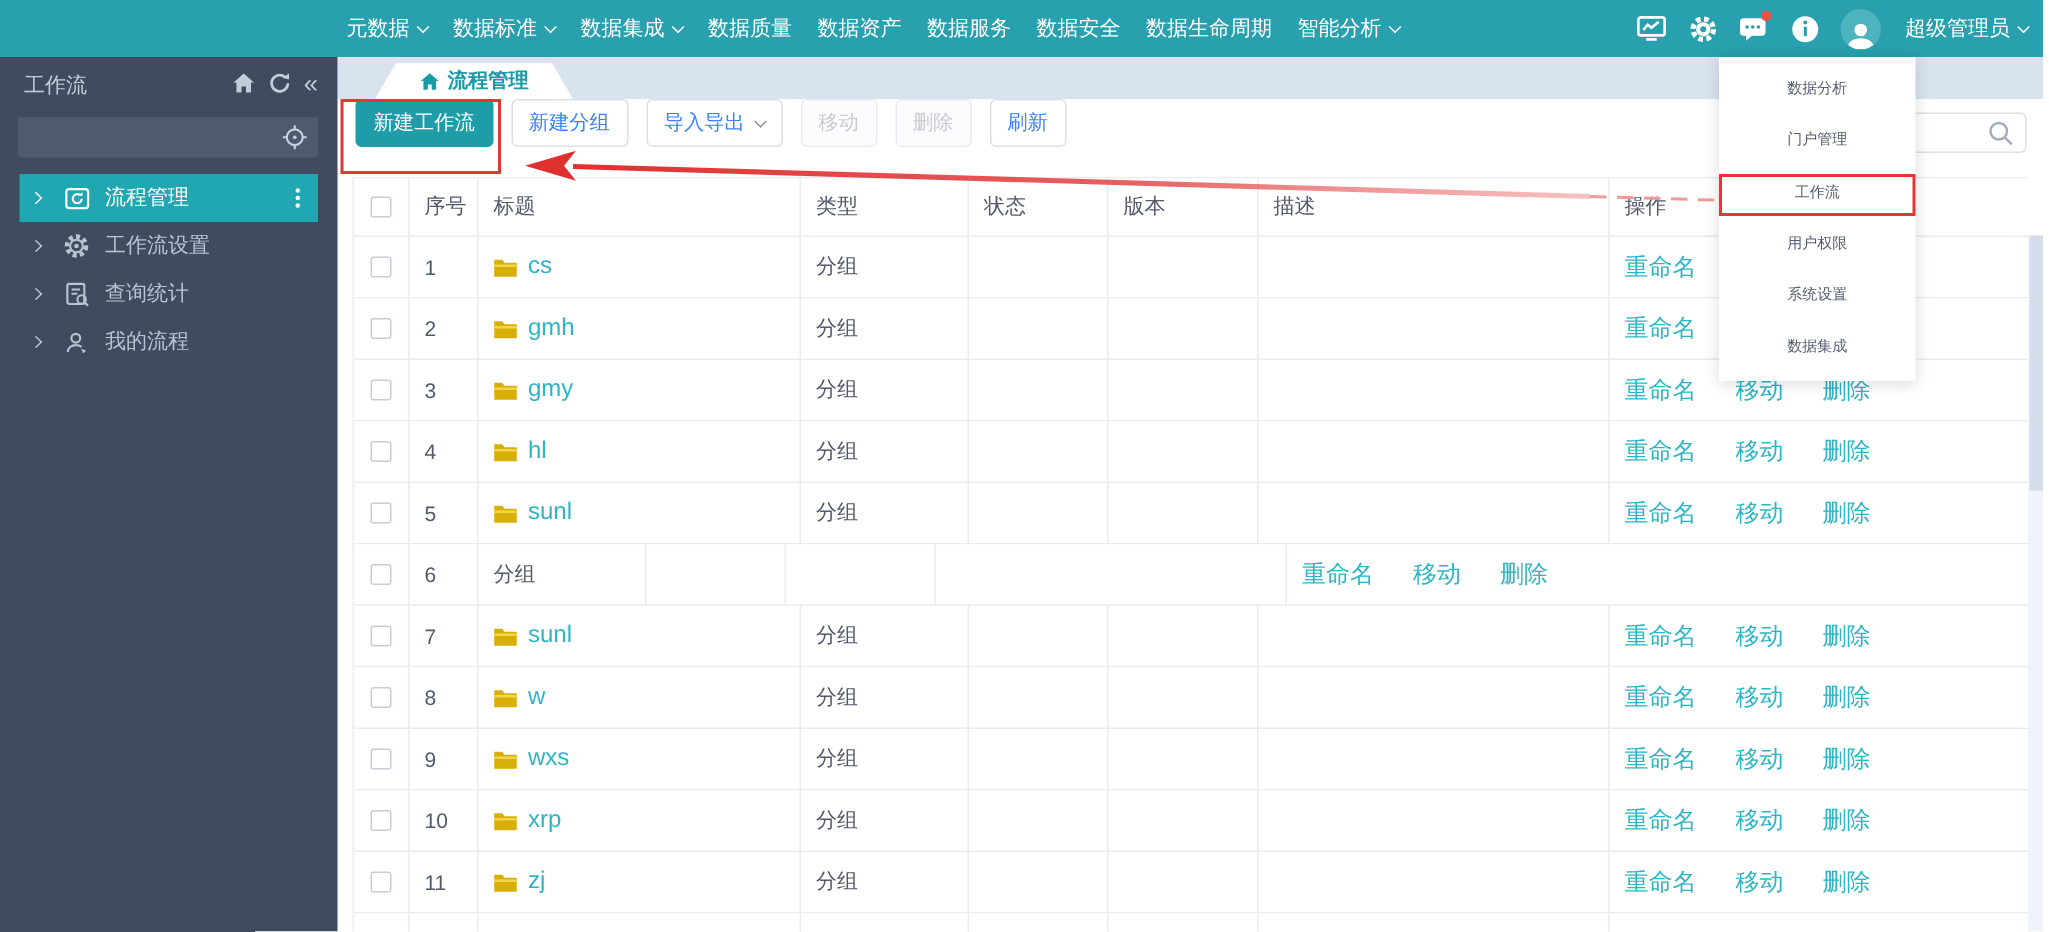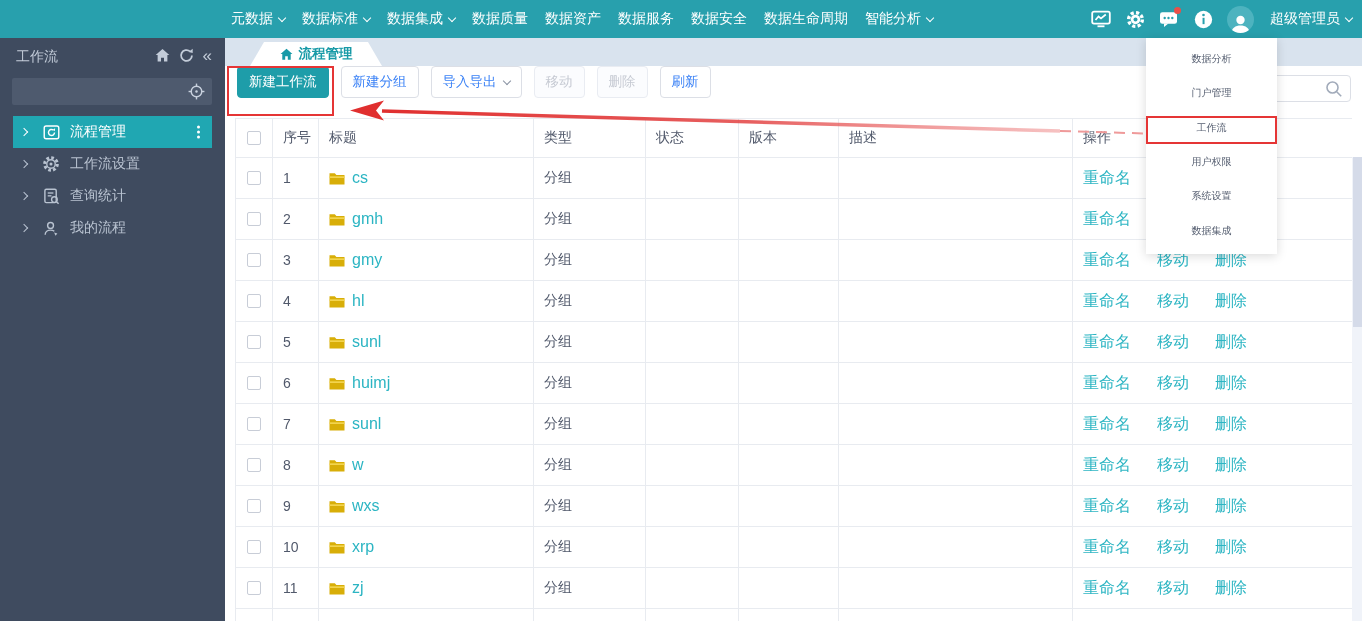--- a/index.html
+++ b/index.html
@@ -467,27 +467,20 @@
                 <span class="link">删除</span>
               </span>
             </div>
           </div>
 
           <div class="trow body">
             <div class="td c0">
               <span class="cb"></span>
             </div>
             <div class="td c1">6</div>
-            <div class="td c2">
-              <svg width="16" height="13" viewBox="0 0 16 13">
-                <path d="M.5 1.2 h5.3 l1.6 1.9 H15.5 V12.5 H.5 Z" fill="#d8ae08"></path>
-                <rect x="0.5" y="4.3" width="15" height="1.7" fill="#f3d44e"></rect>
-              </svg>
-              <span class="link title-link">huimj</span>
-            </div>
             <div class="td c3">分组</div>
             <div class="td c4"></div>
             <div class="td c5"></div>
             <div class="td c6"></div>
             <div class="td c7">
               <span class="ops">
                 <span class="link">重命名</span>
                 <span class="link">移动</span>
                 <span class="link">删除</span>
               </span>

